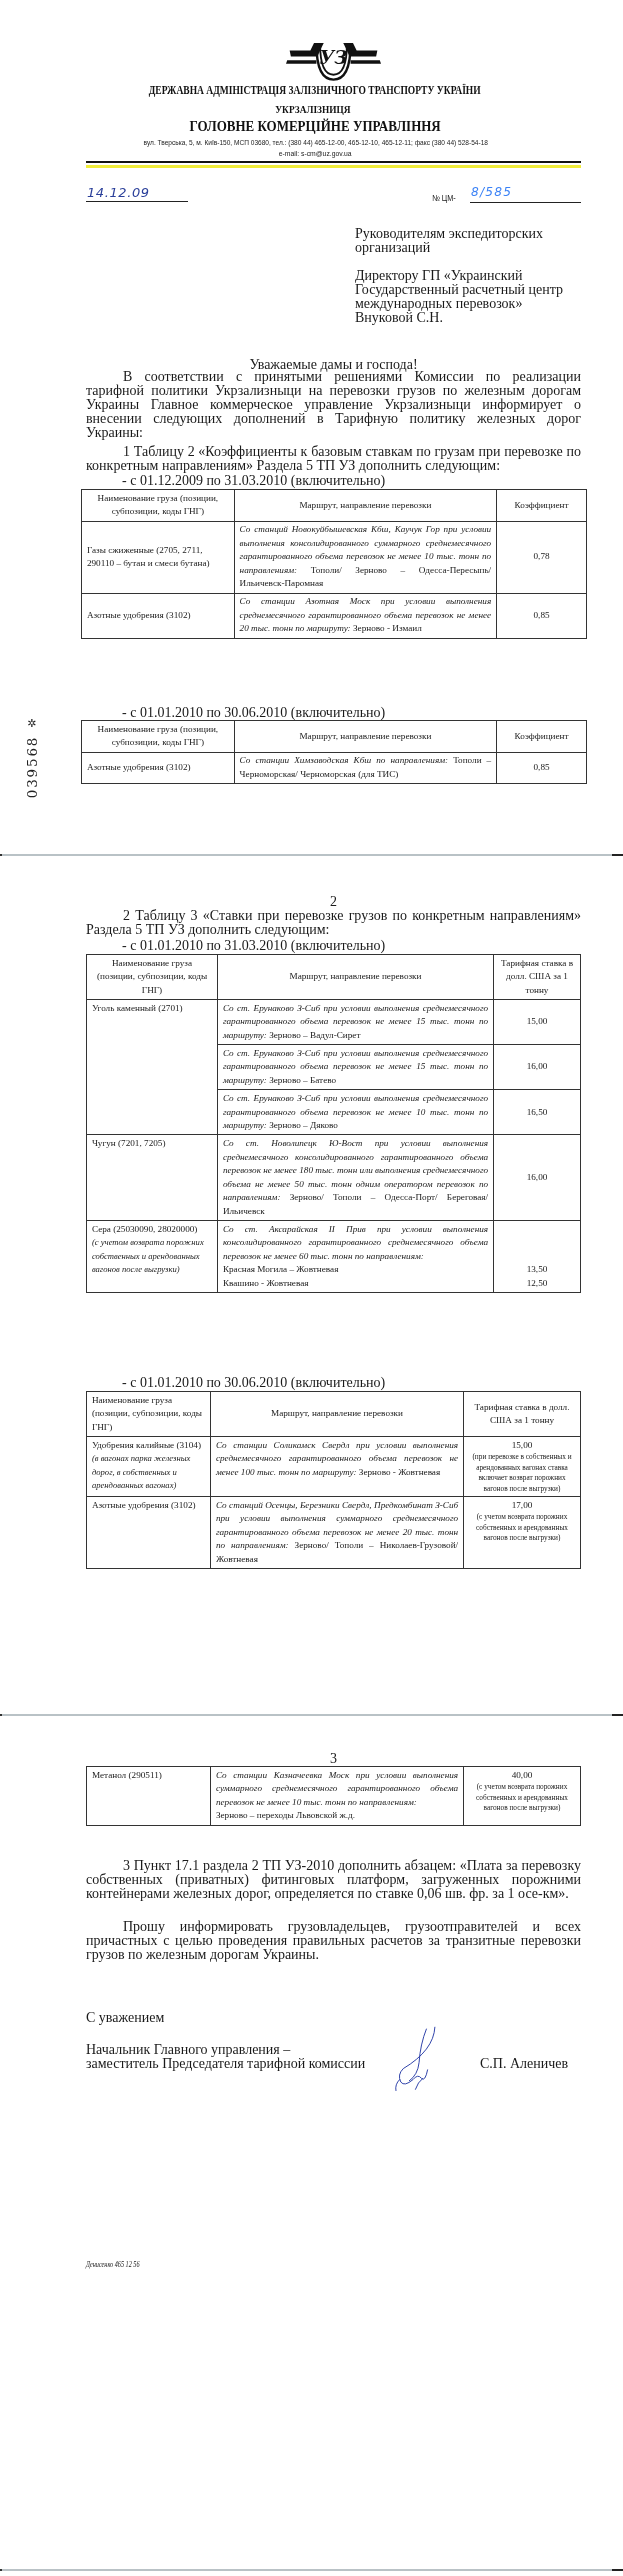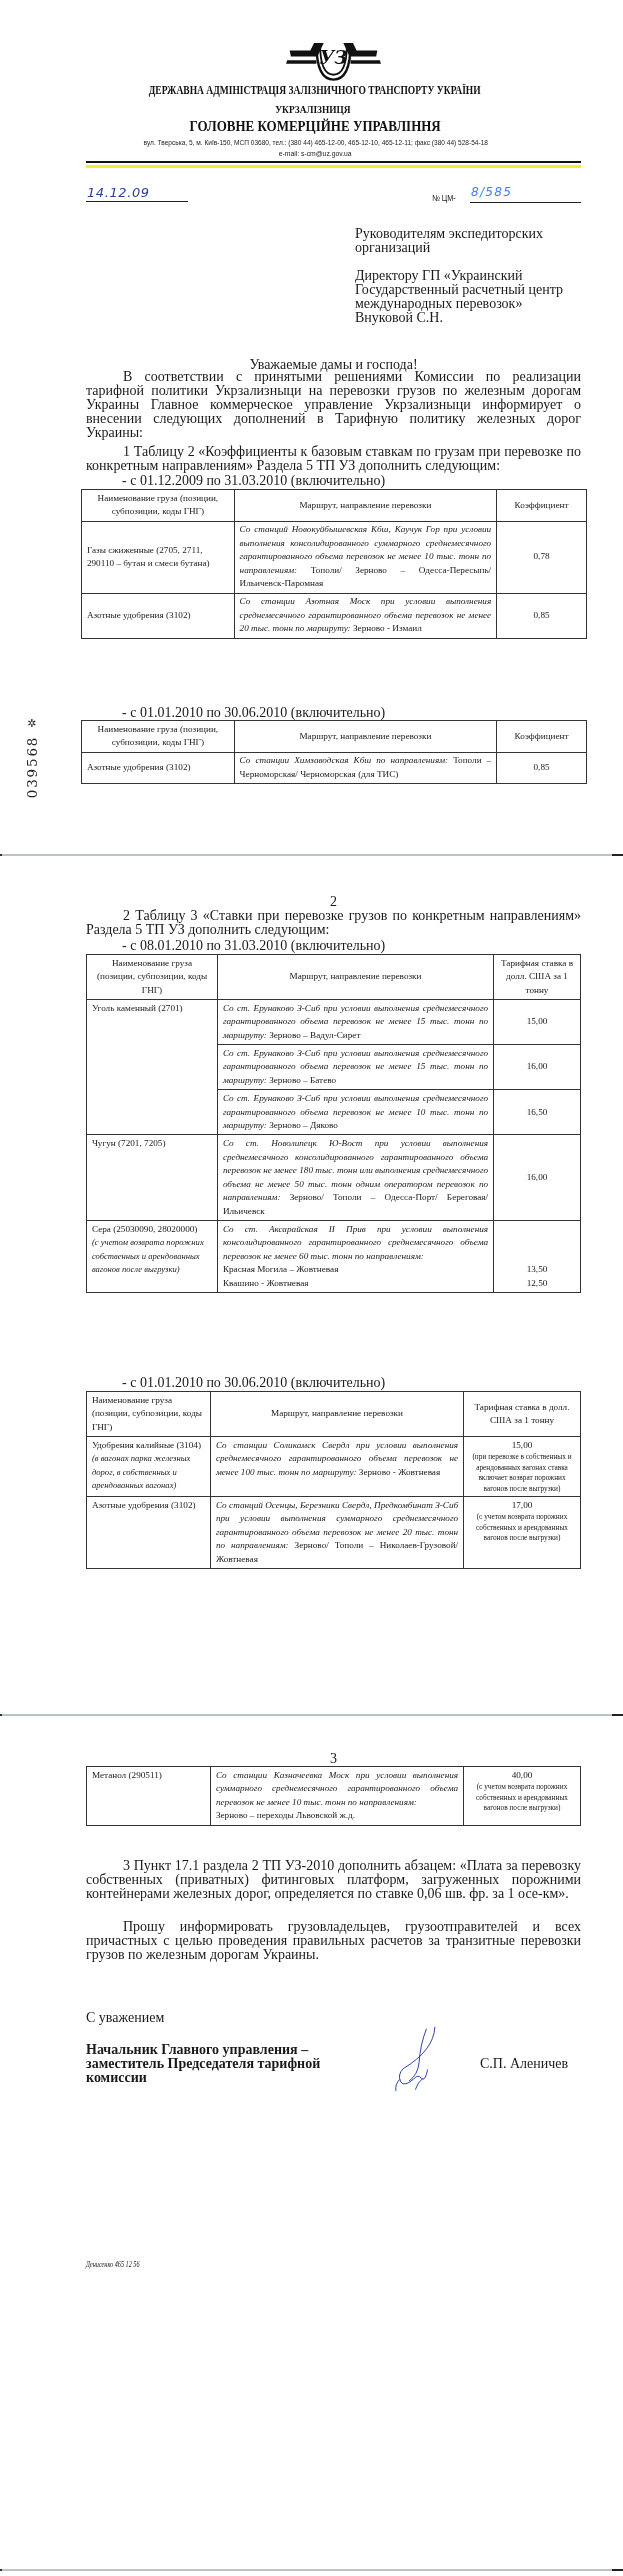--- a/index.html
+++ b/index.html
@@ -147,21 +147,21 @@
 
 <div class="abs stamp">
   <span class="stamp-flower">✲</span>
   <span class="stamp-num">039568</span>
 </div>
 
 <div class="abs page-sep" style="top:854px;"></div>
 
 <div class="abs txt" style="top:895px; left:330px;">2</div>
 <div class="abs txt body-col just indent" style="top:909px;">2 Таблицу 3 «Ставки при перевозке грузов по конкретным направлениям» Раздела 5 ТП УЗ дополнить следующим:</div>
-<div class="abs txt" style="top:939px; left:122px;">- с 08.01.2010 по 31.03.2010 (включительно)</div>
+<div class="abs txt" style="top:939px; left:122px;">- с 01.01.2010 по 31.03.2010 (включительно)</div>
 
 <table style="left:86px; top:954px; width:495px;">
   <colgroup>
       <col style="width:131px">
       <col style="width:276px">
       <col style="width:87px">
     </colgroup>
   <tbody>
       <tr>
     <th>Наименование груза (позиции, субпозиции, коды ГНГ)</th>
@@ -254,21 +254,21 @@
       <span class="small">(с учетом возврата порожних собственных и арендованных вагонов после выгрузки)</span>
     </td>
   </tr>
 </tbody>
   </table>
 
 <div class="abs txt body-col just indent" style="top:1859px;">3 Пункт 17.1 раздела 2 ТП УЗ-2010 дополнить абзацем: «Плата за перевозку собственных (приватных) фитинговых платформ, загруженных порожними контейнерами железных дорог, определяется по ставке 0,06 шв. фр. за 1 осе-км».</div>
 <div class="abs txt body-col just indent" style="top:1920px;">Прошу информировать грузовладельцев, грузоотправителей и всех причастных с целью проведения правильных расчетов за транзитные перевозки грузов по железным дорогам Украины.</div>
 
 <div class="abs txt sign-text" style="top:2011px;">С уважением</div>
-<div class="abs txt sign-text" style="top:2043px;font-weight:bold;">
+<div class="abs txt sign-text" style="top:2043px;">
   <div>Начальник Главного управления –</div>
   <div>заместитель Председателя тарифной комиссии</div>
 </div>
 <div class="abs signature">
   <svg viewBox="0 0 100 110" width="61" height="67">
     <path d="M58 5 Q48 30 46 60 Q44 80 30 90 M72 2 Q70 40 20 70 Q10 80 16 92 Q22 100 36 88 Q44 78 50 86 Q56 92 60 72 M40 104 Q44 92 52 86 M8 106 Q6 96 14 88" fill="none" stroke="#2b3fa8" stroke-width="1.6" stroke-linecap="round"></path>
   </svg>
 </div>
 <div class="abs txt signer">С.П. Аленичев</div>
 

